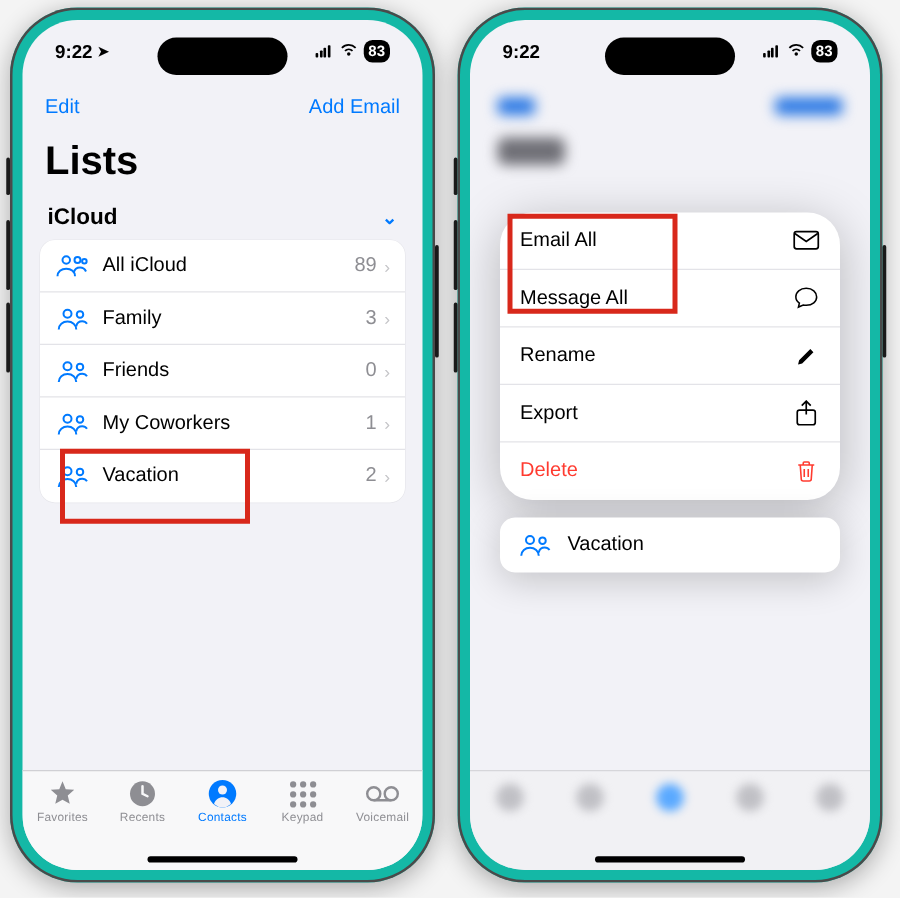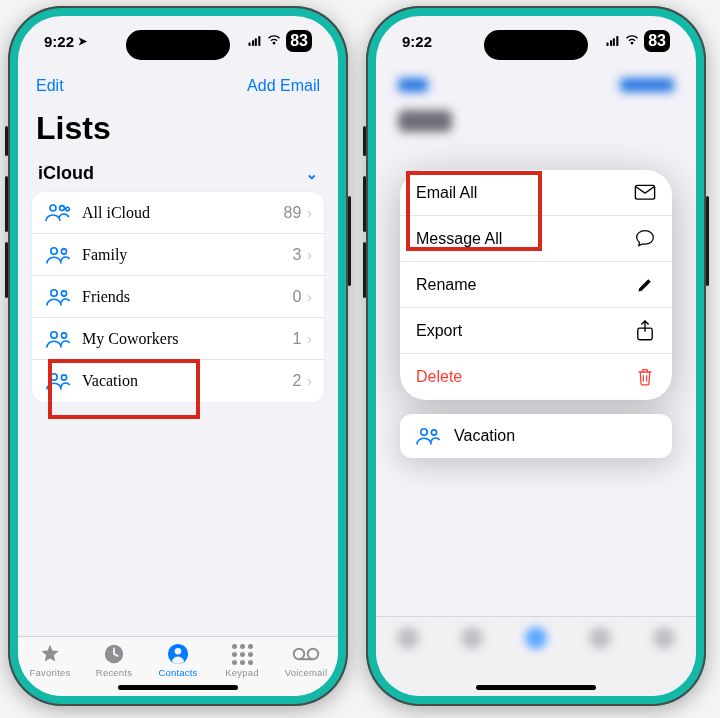--- a/index.html
+++ b/index.html
@@ -37,21 +37,21 @@
   }
   
   .status {
     height:50px; display:flex; align-items:center; justify-content:space-between;
     padding:0 26px; font-size:15px; font-weight:600; color:#000;
   }
   .status .left { display:flex; align-items:center; gap:4px; }
   .status .right { display:flex; align-items:center; gap:4px; }
   .arrow { font-size:11px; }
   .batt-badge {
-    background:#000; color:#fff; font-size:16px; font-weight:700;
+    background:#000; color:#fff; font-size:12px; font-weight:700;
     border-radius:7px; padding:2px 4px; display:inline-flex; align-items:flex-start; gap:2px;
   }
   .sig { display:inline-flex; gap:1.5px; align-items:flex-end; transform: scale(0.7); }
   .sig span { width:3px; background:#000; border-radius:1px; }
   .sig span:nth-child(1){height:5px}
   .sig span:nth-child(2){height:8px}
   .sig span:nth-child(3){height:11px}
   .sig span:nth-child(4){height:14px}
   .wifi { font-size:13px; }
 
@@ -65,29 +65,29 @@
   .card {
     background:#fff; margin:0 14px; border-radius:12px; overflow:hidden;
     box-shadow:0 0 0 0.5px rgba(0,0,0,.05);
   }
   .row {
     display:flex; align-items:center; height:42px; padding:0 12px; position:relative;
     border-bottom:0.5px solid #e3e3e8;
   }
   .row:last-child { border-bottom:none; }
   .people-icon { width:28px; height:22px; color:#007aff; margin-right:10px; }
-  .row-label { flex:1; font-size:16px; color:#000;font-family:Liberation Serif, serif; }
+  .row-label { flex:1; font-size:16px; color:#000; }
   .row-count { font-size:16px; color:#8e8e93; margin-right:6px; }
   .chev-r { color:#c5c5c8; font-size:14px; }
   .red-box { position:absolute; border:4px solid #d8281b; z-index:40; pointer-events:none; }
 
   
   .tabbar {
     position:absolute; bottom:0; left:0; right:0;
-    height:60px; background:#f8f8f9; border-top:0.5px solid #d0d0d4;
+    height:80px; background:#f8f8f9; border-top:0.5px solid #d0d0d4;
     display:flex; padding:6px 0 18px;
   }
   .tab { flex:1; display:flex; flex-direction:column; align-items:center; gap:2px; color:#8e8e93; }
   .tab.active { color:#007aff;align-items:center; }
   .tab svg, .tab .keypad-dots, .tab .vm { height:24px; }
   .tab-label { font-size:9.5px; letter-spacing:.2px; }
   .keypad-dots { display:grid; grid-template-columns:repeat(3,5px); grid-auto-rows:5px; gap:3px; align-content:center; }
   .keypad-dots span { width:5px; height:5px; background:#8e8e93; border-radius:50%; }
   .home-ind { position:absolute; bottom:6px; left:50%; transform:translateX(-50%);
     width:120px; height:5px; background:#000; border-radius:3px; }

